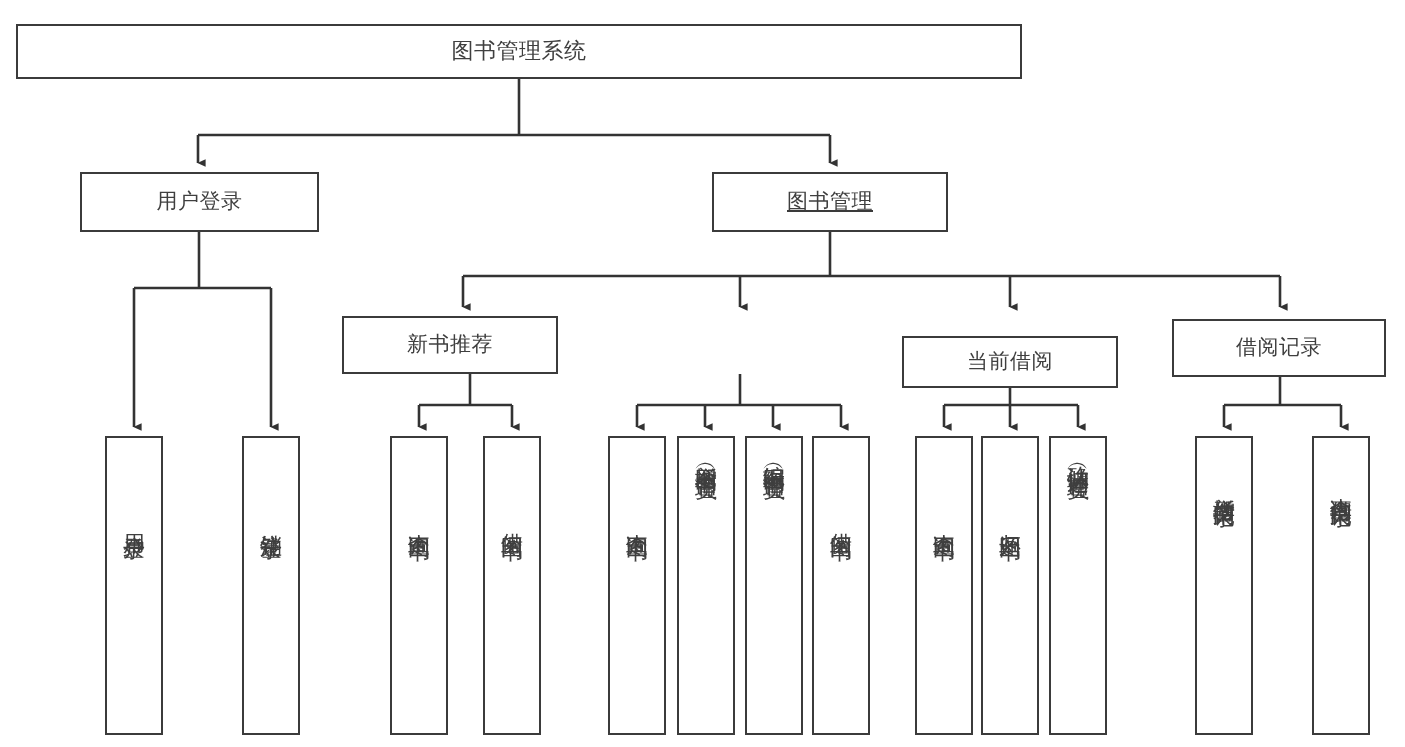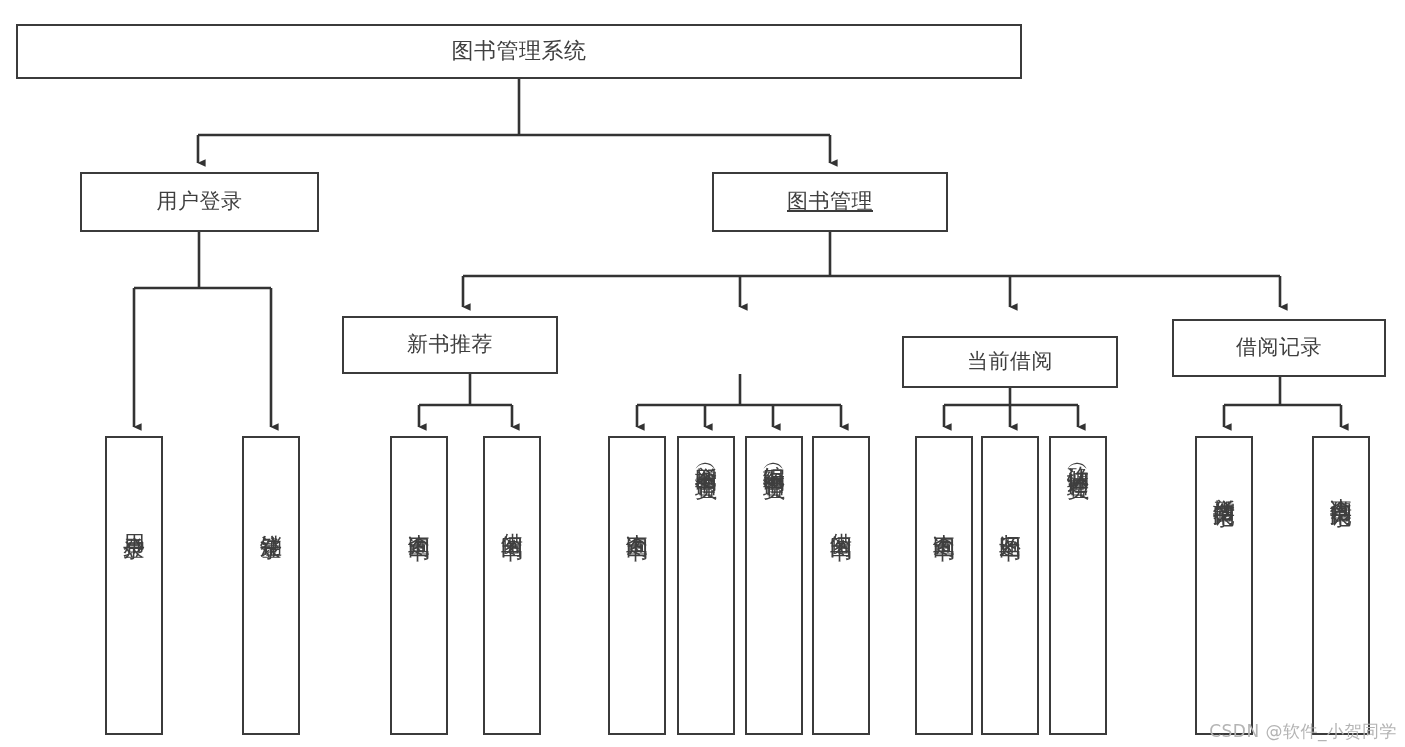--- a/index.html
+++ b/index.html
@@ -175,15 +175,14 @@
     <span class="lbl">确认归还（管理员）</span>
   </div>
 
   <div class="node v" style="left:1195px;top:436px;width:58px;height:299px;padding-top:42px;">
     <span class="lbl">新增借阅记录</span>
   </div>
   <div class="node v" style="left:1312px;top:436px;width:58px;height:299px;padding-top:42px;">
     <span class="lbl">查询借阅记录</span>
   </div>
 
-  <div class="watermark">CSDN @软件_小贺同学</div>
 
 </div>
 
 </body></html>

